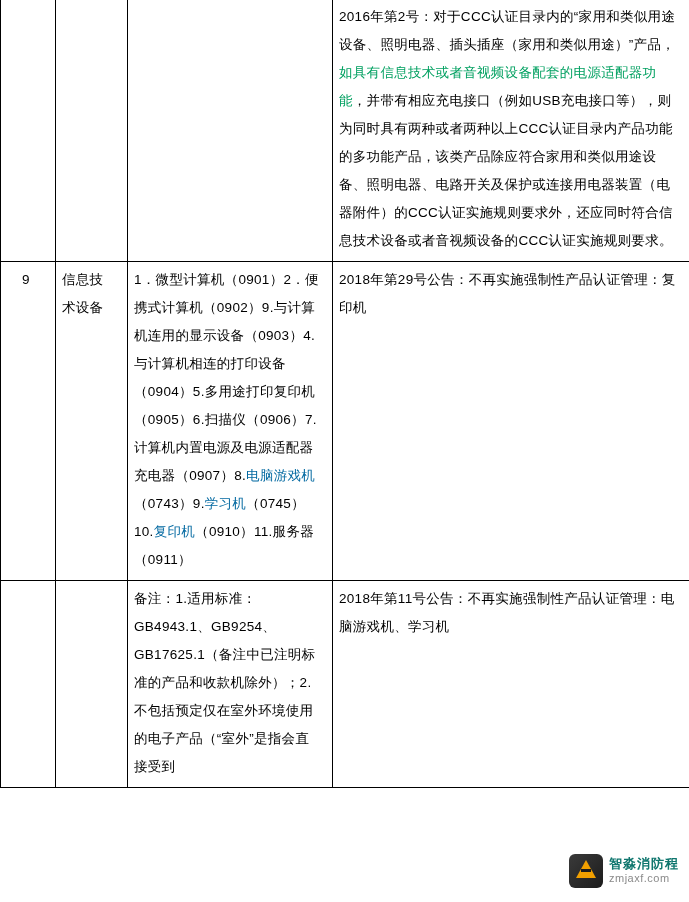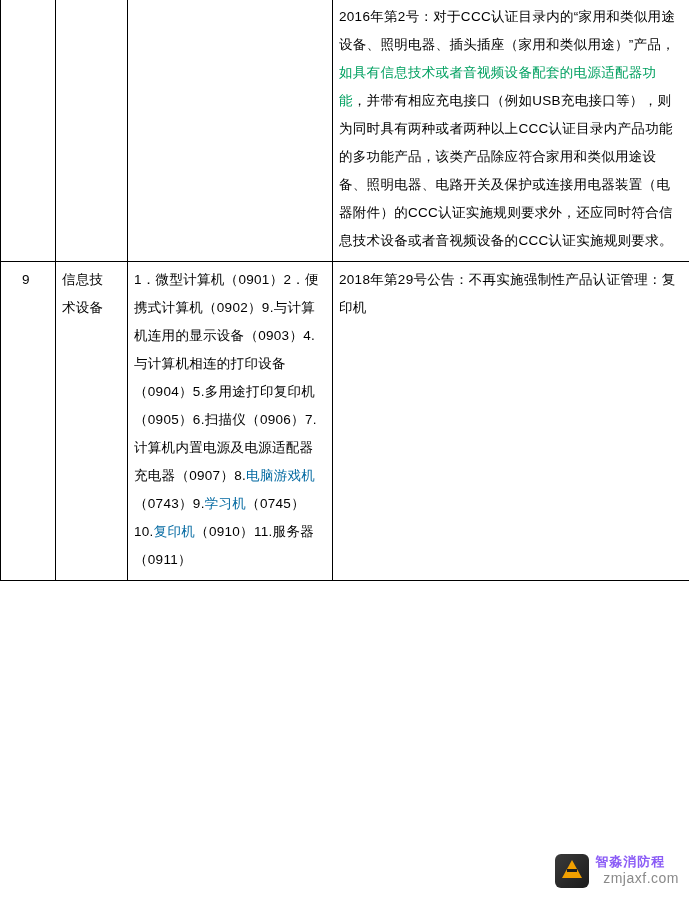--- a/index.html
+++ b/index.html
@@ -93,28 +93,27 @@
   }
   .wm-text {
     display: flex;
     flex-direction: column;
     justify-content: center;
     line-height: 1.15;
   }
   .wm-title {
     font-size: 13px;
     font-weight: bold;
-    color: #8b5cf6;
+    color: #0f766e;
     letter-spacing: 1px;
   }
   .wm-sub {
-    font-size: 14px;
+    font-size: 11px;
     color: #8a8a8a;
     letter-spacing: 0.5px;
-    margin-left: 8px;
   }
 </style>
 </head>
 <body>
 
 <table class="doc-table">
   <colgroup>
     <col class="col-num">
     <col class="col-cat">
     <col class="col-items">
@@ -126,20 +125,26 @@
       <td class="cell-cat"></td>
       <td class="cell-items"></td>
       <td class="cell-notice"><span>2016年第2号：对于CCC认证目录内的“家用和类似用途设备、照明电器、插头插座（家用和类似用途）”产品，</span><span class="green">如具有信息技术或者音视频设备配套的电源适配器功能</span><span>，并带有相应充电接口（例如USB充电接口等），则为同时具有两种或者两种以上CCC认证目录内产品功能的多功能产品，该类产品除应符合家用和类似用途设备、照明电器、电路开关及保护或连接用电器装置（电器附件）的CCC认证实施规则要求外，还应同时符合信息技术设备或者音视频设备的CCC认证实施规则要求。</span></td>
     </tr>
     <tr>
       <td class="cell-num">9</td>
       <td class="cell-cat">信息技术设备</td>
       <td class="cell-items"><span>1．微型计算机（0901）2．便携式计算机（0902）9.与计算机连用的显示设备（0903）4.与计算机相连的打印设备（0904）5.多用途打印复印机（0905）6.扫描仪（0906）7.计算机内置电源及电源适配器充电器（0907）8.</span><span class="red">电脑游戏机</span><span>（0743）9.</span><span class="red">学习机</span><span>（0745）10.</span><span class="red">复印机</span><span>（0910）11.服务器（0911）</span></td>
       <td class="cell-notice"><span>2018年第29号公告：不再实施强制性产品认证管理：复印机</span></td>
     </tr>
+    <tr>
+      <td class="cell-num"></td>
+      <td class="cell-cat"></td>
+      <td class="cell-items"><span>备注：1.适用标准：GB4943.1、GB9254、GB17625.1（备注中已注明标准的产品和收款机除外）；2.不包括预定仅在室外环境使用的电子产品（“室外”是指会直接受到</span></td>
+      <td class="cell-notice"><span>2018年第11号公告：不再实施强制性产品认证管理：电脑游戏机、学习机</span></td>
+    </tr>
   </tbody>
 </table>
 
 <div class="watermark">
   <div class="wm-badge"></div>
   <div class="wm-text">
     <span class="wm-title">智淼消防程</span>
     <span class="wm-sub">zmjaxf.com</span>
   </div>
 </div>

